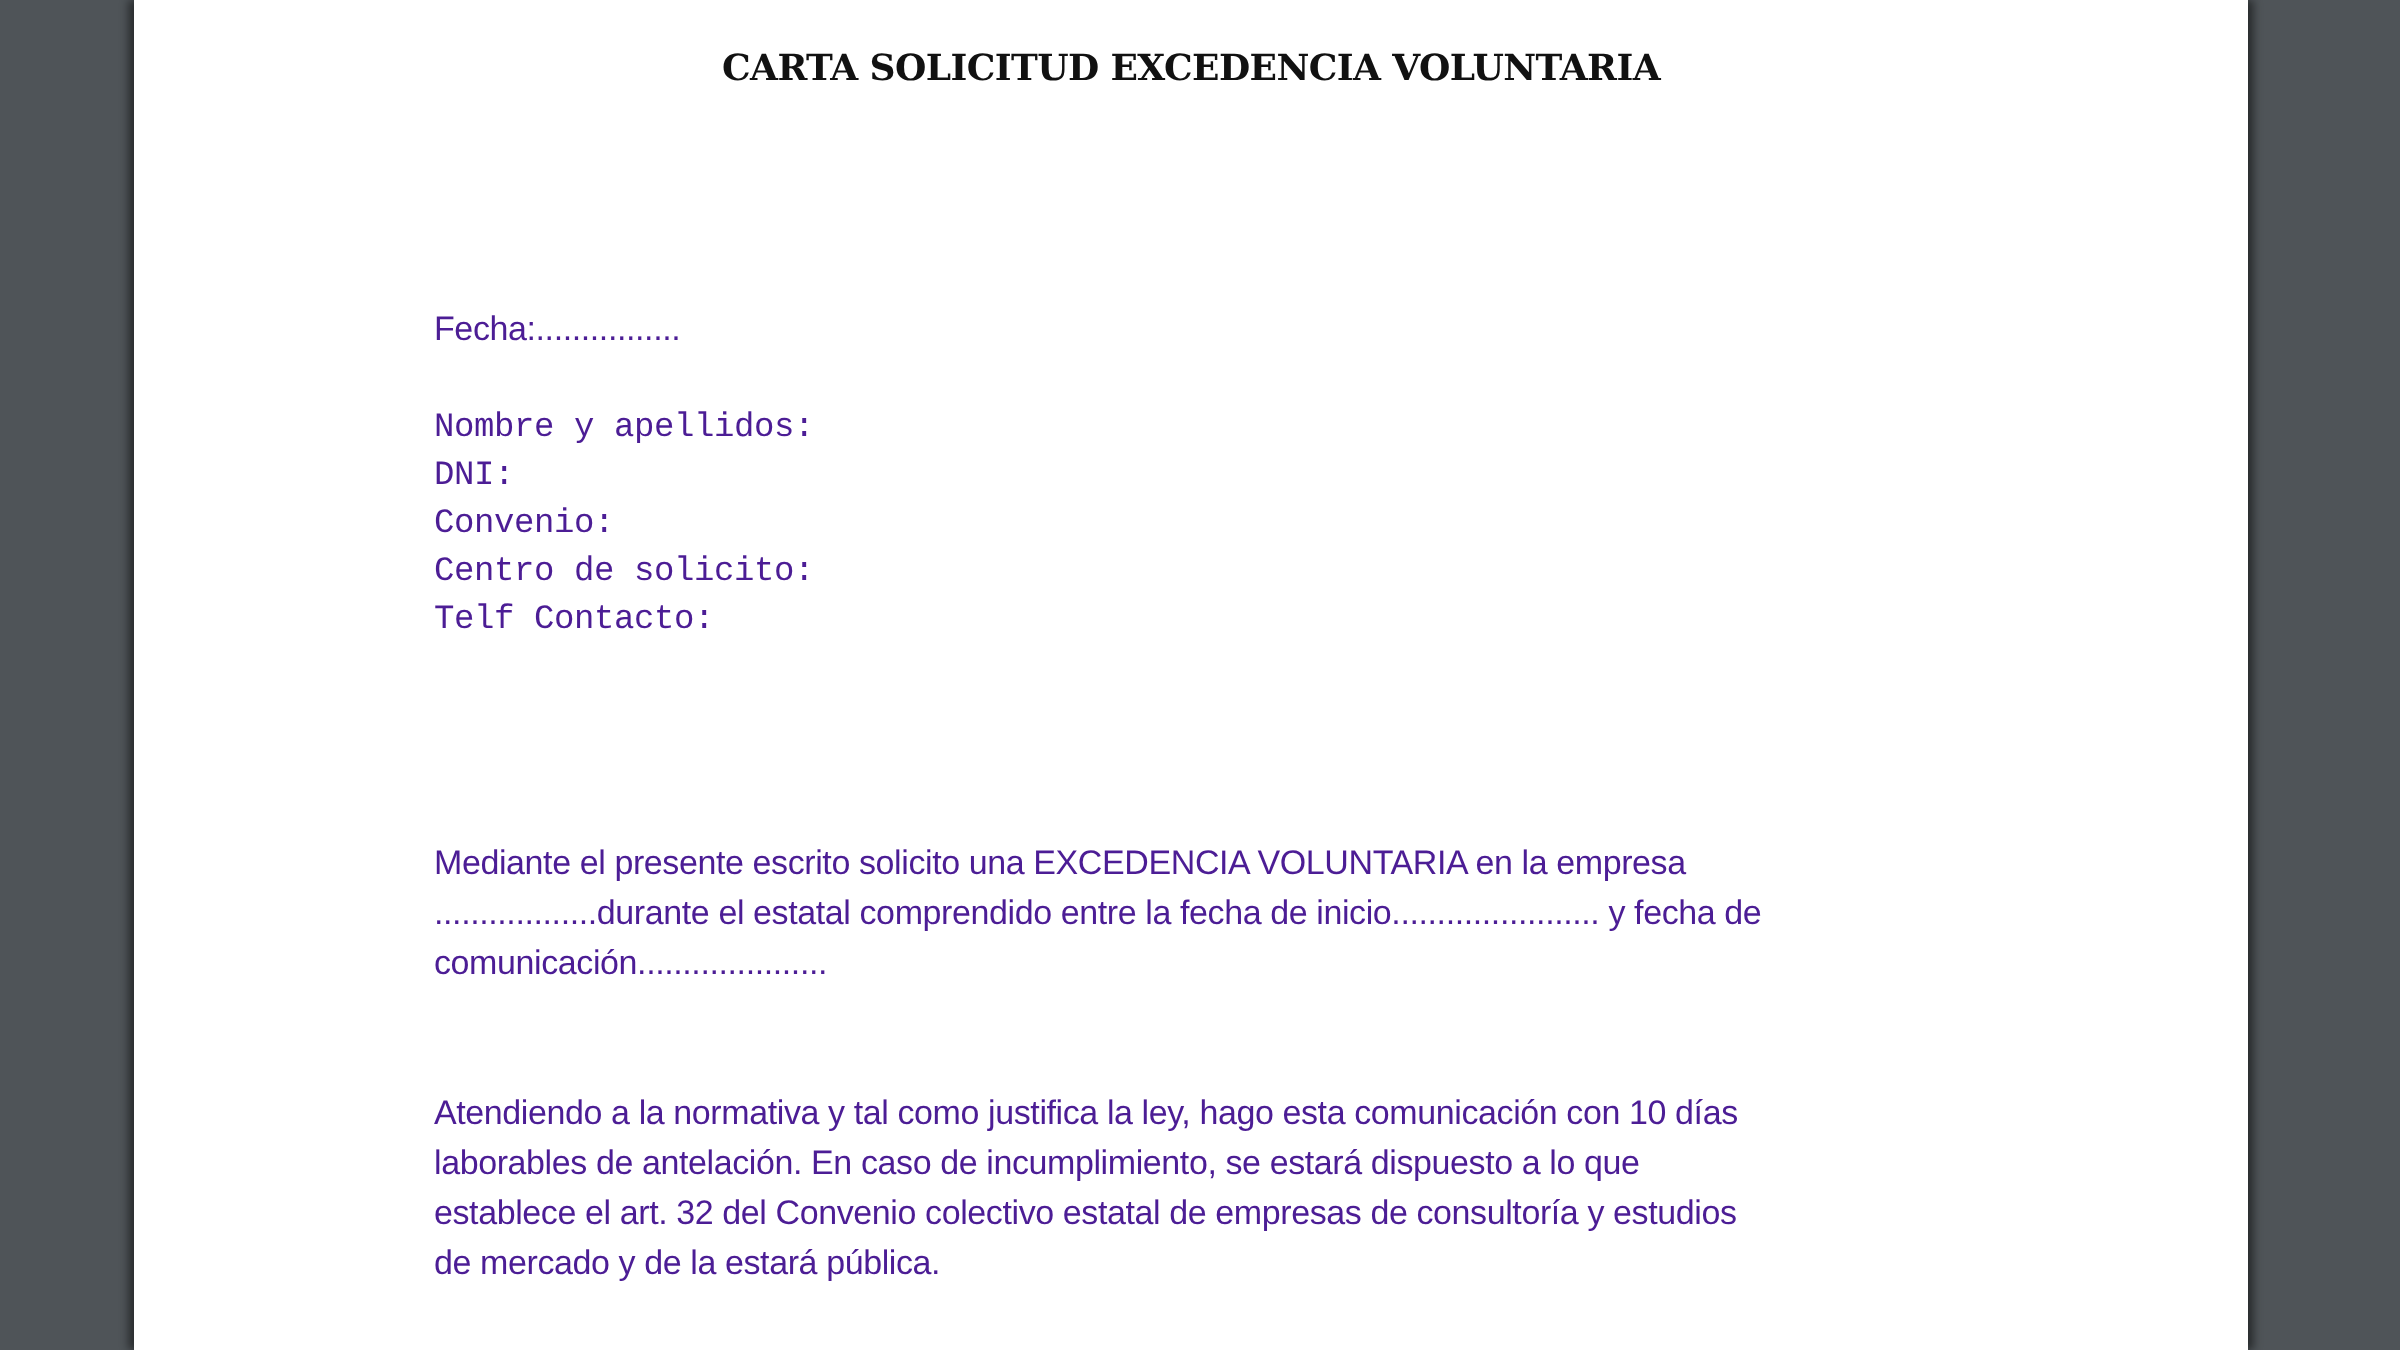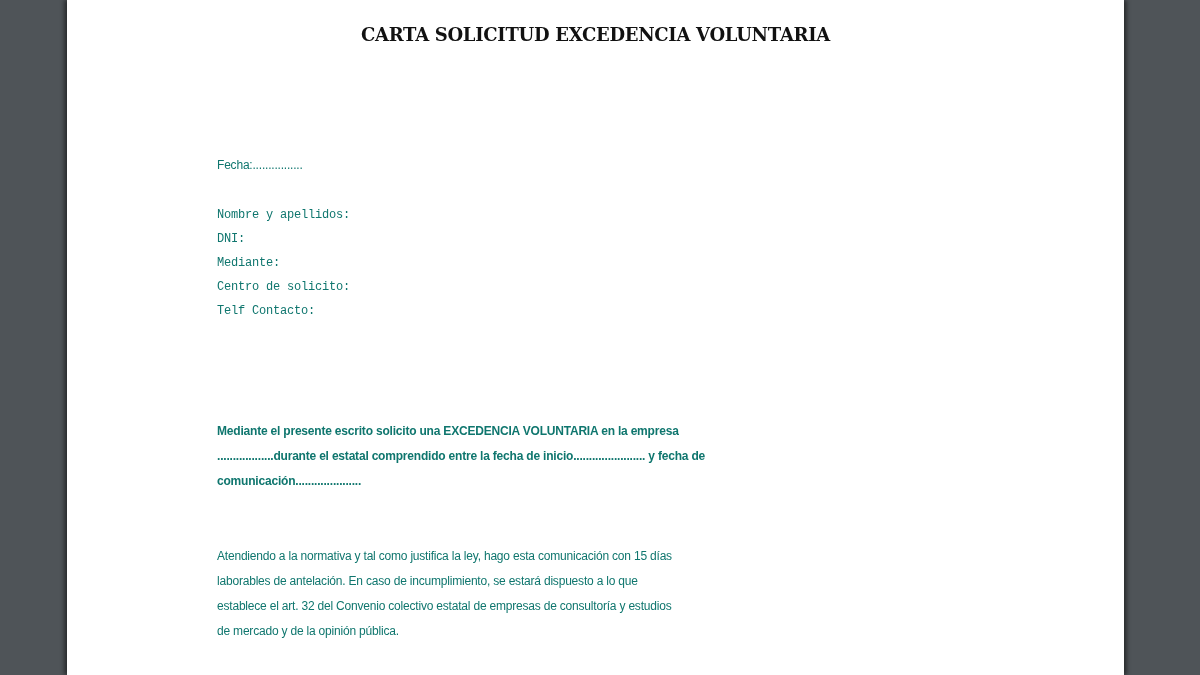--- a/index.html
+++ b/index.html
@@ -16,47 +16,47 @@
   .title {
     position:absolute; left:0; width:1057px; top:24px;
     text-align:center;
     font-family:"DejaVu Serif", serif;
     font-weight:bold; font-size:18px; letter-spacing:-0.3px;
     color:#111;
   }
   .txt {
     position:absolute; left:150px;
     font-family:"Liberation Sans", sans-serif;
-    font-size:12px; color:#0f766e;
+    font-size:17px; color:#4c1d95;
     line-height:24px;
     letter-spacing:-0.2px;
   }
   .line { display:block; white-space:nowrap; }
 </style>
 </head>
 <body>
 
 <div class="page">
   <div class="title">CARTA SOLICITUD EXCEDENCIA VOLUNTARIA</div>
 
   <div class="txt" style="top:153px;">Fecha:................</div>
 
   <div class="txt" style="top:203px;font-family:Liberation Mono, monospace;">
     <span class="line">Nombre y apellidos:</span>
     <span class="line">DNI:</span>
-    <span class="line">Mediante:</span>
+    <span class="line">Convenio:</span>
     <span class="line">Centro de solicito:</span>
     <span class="line">Telf Contacto:</span>
   </div>
 
-  <div class="txt" style="top:419px; line-height:25px;font-weight:bold;">
+  <div class="txt" style="top:419px; line-height:25px;">
     <span class="line">Mediante el presente escrito solicito una EXCEDENCIA VOLUNTARIA en la empresa</span>
     <span class="line">..................durante el estatal comprendido entre la fecha de inicio....................... y fecha de</span>
     <span class="line">comunicación.....................</span>
   </div>
 
   <div class="txt" style="top:544px; line-height:25px;">
-    <span class="line">Atendiendo a la normativa y tal como justifica la ley, hago esta comunicación con 15 días</span>
+    <span class="line">Atendiendo a la normativa y tal como justifica la ley, hago esta comunicación con 10 días</span>
     <span class="line">laborables de antelación. En caso de incumplimiento, se estará dispuesto a lo que</span>
     <span class="line">establece el art. 32 del Convenio colectivo estatal de empresas de consultoría y estudios</span>
-    <span class="line">de mercado y de la opinión pública.</span>
+    <span class="line">de mercado y de la estará pública.</span>
   </div>
 </div>
 
 </body></html>

